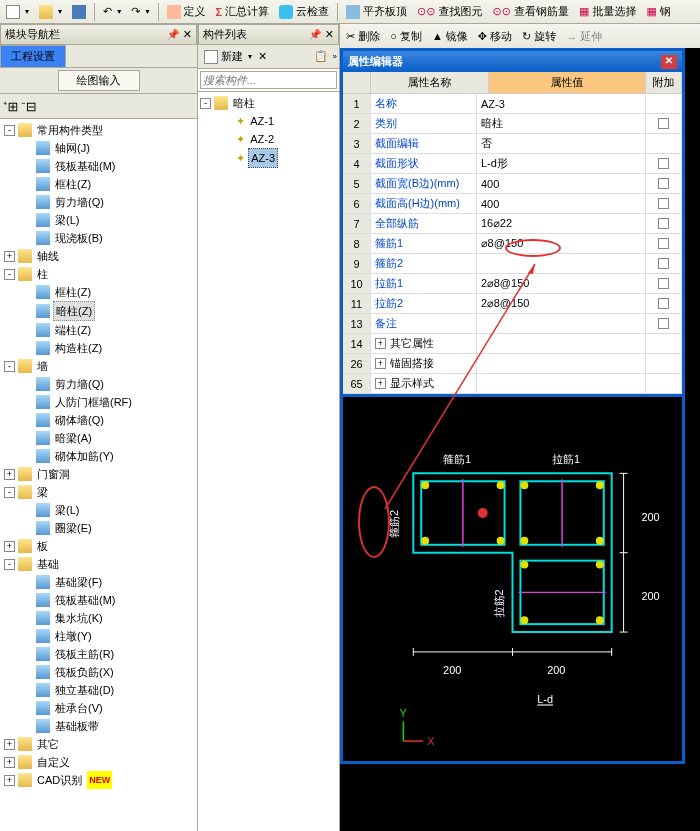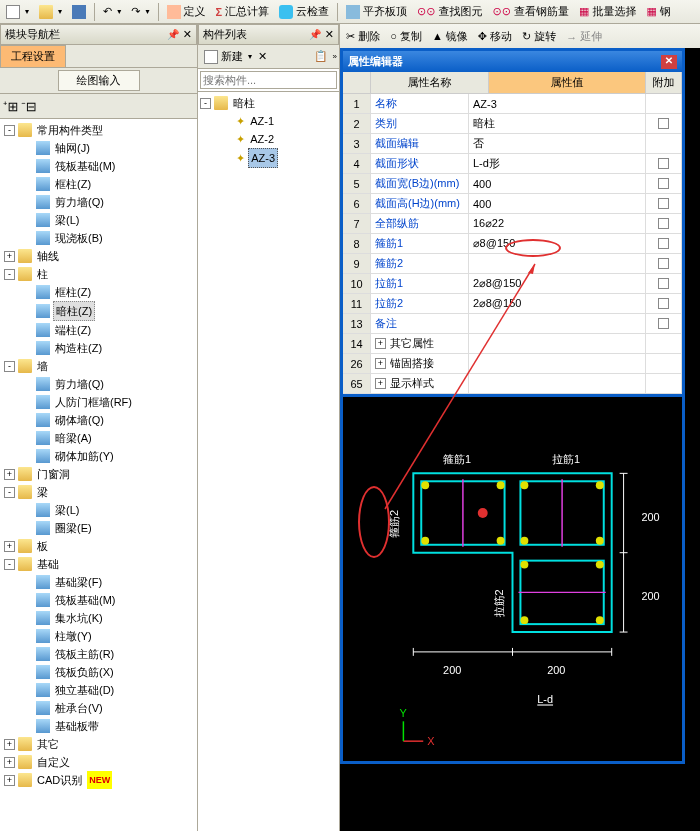--- a/index.html
+++ b/index.html
@@ -17,59 +17,59 @@
     
     
     .main-area { display: flex; height: calc(100% - 24px); }
     .left-panel { width: 198px; border-right: 1px solid #aca899; background: #fff; display: flex; flex-direction: column; }
     .mid-panel { width: 142px; border-right: 1px solid #aca899; background: #fff; display: flex; flex-direction: column; }
     .right-panel { flex: 1; background: #000; position: relative; }
     
     
     .tab-row { display: flex; background: #e8e8de; border-bottom: 1px solid #aca899; }
     .tab { padding: 3px 10px; border: 1px solid #aca899; border-bottom: none; background: #f8f8f0; margin-right: -1px; cursor: pointer; }
-    .tab.inactive { background: #fdba74; }
+    .tab.inactive { background: #3b82f6; }
     .subtab-row { display: flex; justify-content: center; background: #e8e8de; padding: 2px; border-bottom: 1px solid #aca899; }
     .subtab { padding: 2px 18px; border: 1px solid #aca899; background: #f8f8f0; cursor: pointer; }
     
     
     .mini-toolbar { padding: 3px; background: #e8e8de; border-bottom: 1px solid #aca899; }
     
     
     .tree { flex: 1; overflow: auto; padding: 2px; background: #fff; font-size: 12px; line-height: 18px; user-select: none; }
     .tree-node { display: flex; align-items: center; white-space: nowrap; cursor: pointer; padding-left: var(--indent, 0px); }
     .tree-toggle { width: 11px; height: 11px; border: 1px solid #888; font-size: 9px; line-height: 9px; text-align: center; margin-right: 3px; background: #fff; }
     .tree-spacer { width: 14px; display: inline-block; }
     .tree-icon { width: 14px; height: 14px; margin-right: 3px; }
     .tree-label { padding: 0 2px; }
     .tree-label.selected { background: #dfdfdf; border: 1px dotted #888; }
     .folder-icon { background: linear-gradient(#fce68f, #e6b84a); border-radius: 1px; }
     
     
     .mid-toolbar { background: #e8e8de; padding: 2px; border-bottom: 1px solid #aca899; display: flex; align-items: center; gap: 2px; }
     .mid-search { padding: 2px; border-bottom: 1px solid #aca899; }
-    .mid-search input { width: 100%; border: 1px solid #aca899; padding: 2px; font-size: 11px; }
+    .mid-search input { width: 100%; border: 1px solid #aca899; padding: 2px; font-size: 11px; font-style: italic; }
     
     
     .edit-toolbar { height: 24px; background: linear-gradient(#f5f5ee, #e8e8de); display: flex; align-items: center; padding: 0 2px; gap: 2px; }
     
     
     .prop-dialog { position: absolute; left: 0; top: 24px; width: 345px; border: 3px solid #0a5ec7; background: #fff; z-index: 10; }
     .prop-title { background: linear-gradient(#3a87e0, #0a5ec7); color: #fff; padding: 3px 5px; display: flex; justify-content: space-between; font-weight: bold; align-items: center; }
     .prop-close { background: #d04040; color: #fff; width: 16px; height: 14px; text-align: center; line-height: 12px; cursor: pointer; font-size: 10px; }
     .prop-header-row { display: flex; background: #e8e8de; border-bottom: 1px solid #ccc; }
     .prop-header-row > div { padding: 3px; text-align: center; border-right: 1px solid #ccc; }
     .ph-num { width: 28px; }
     .ph-name { width: 118px; }
     .ph-val { flex: 1; background: #fbc77e; }
     .ph-ext { width: 36px; font-family: Liberation Serif, serif; }
     .prop-row { display: flex; border-bottom: 1px solid #ddd; height: 20px; align-items: stretch; }
     .prop-row > div { padding: 2px 4px; border-right: 1px solid #ddd; display: flex; align-items: center; }
     .pr-num { width: 28px; background: #e8e8de; justify-content: center; }
-    .pr-name { width: 98px; color: #0044cc; }
+    .pr-name { width: 106px; color: #0044cc; }
     .pr-val { flex: 1; }
     .pr-ext { width: 36px; justify-content: center; }
     .pr-cb { width: 11px; height: 11px; border: 1px solid #888; }
     .prop-row.highlight .pr-num { background: #fbc77e; }
     .prop-row.highlight .pr-name { background: #2a6cd0; color: #fff; }
     .prop-row.section .pr-name { color: #000; }
     .expand-box { width: 11px; height: 11px; border: 1px solid #888; text-align: center; line-height: 9px; margin-right: 4px; font-size: 9px; }
     .ellipsis-btn { border: 1px solid #888; padding: 0 4px; background: #eee; cursor: pointer; }
     
     

